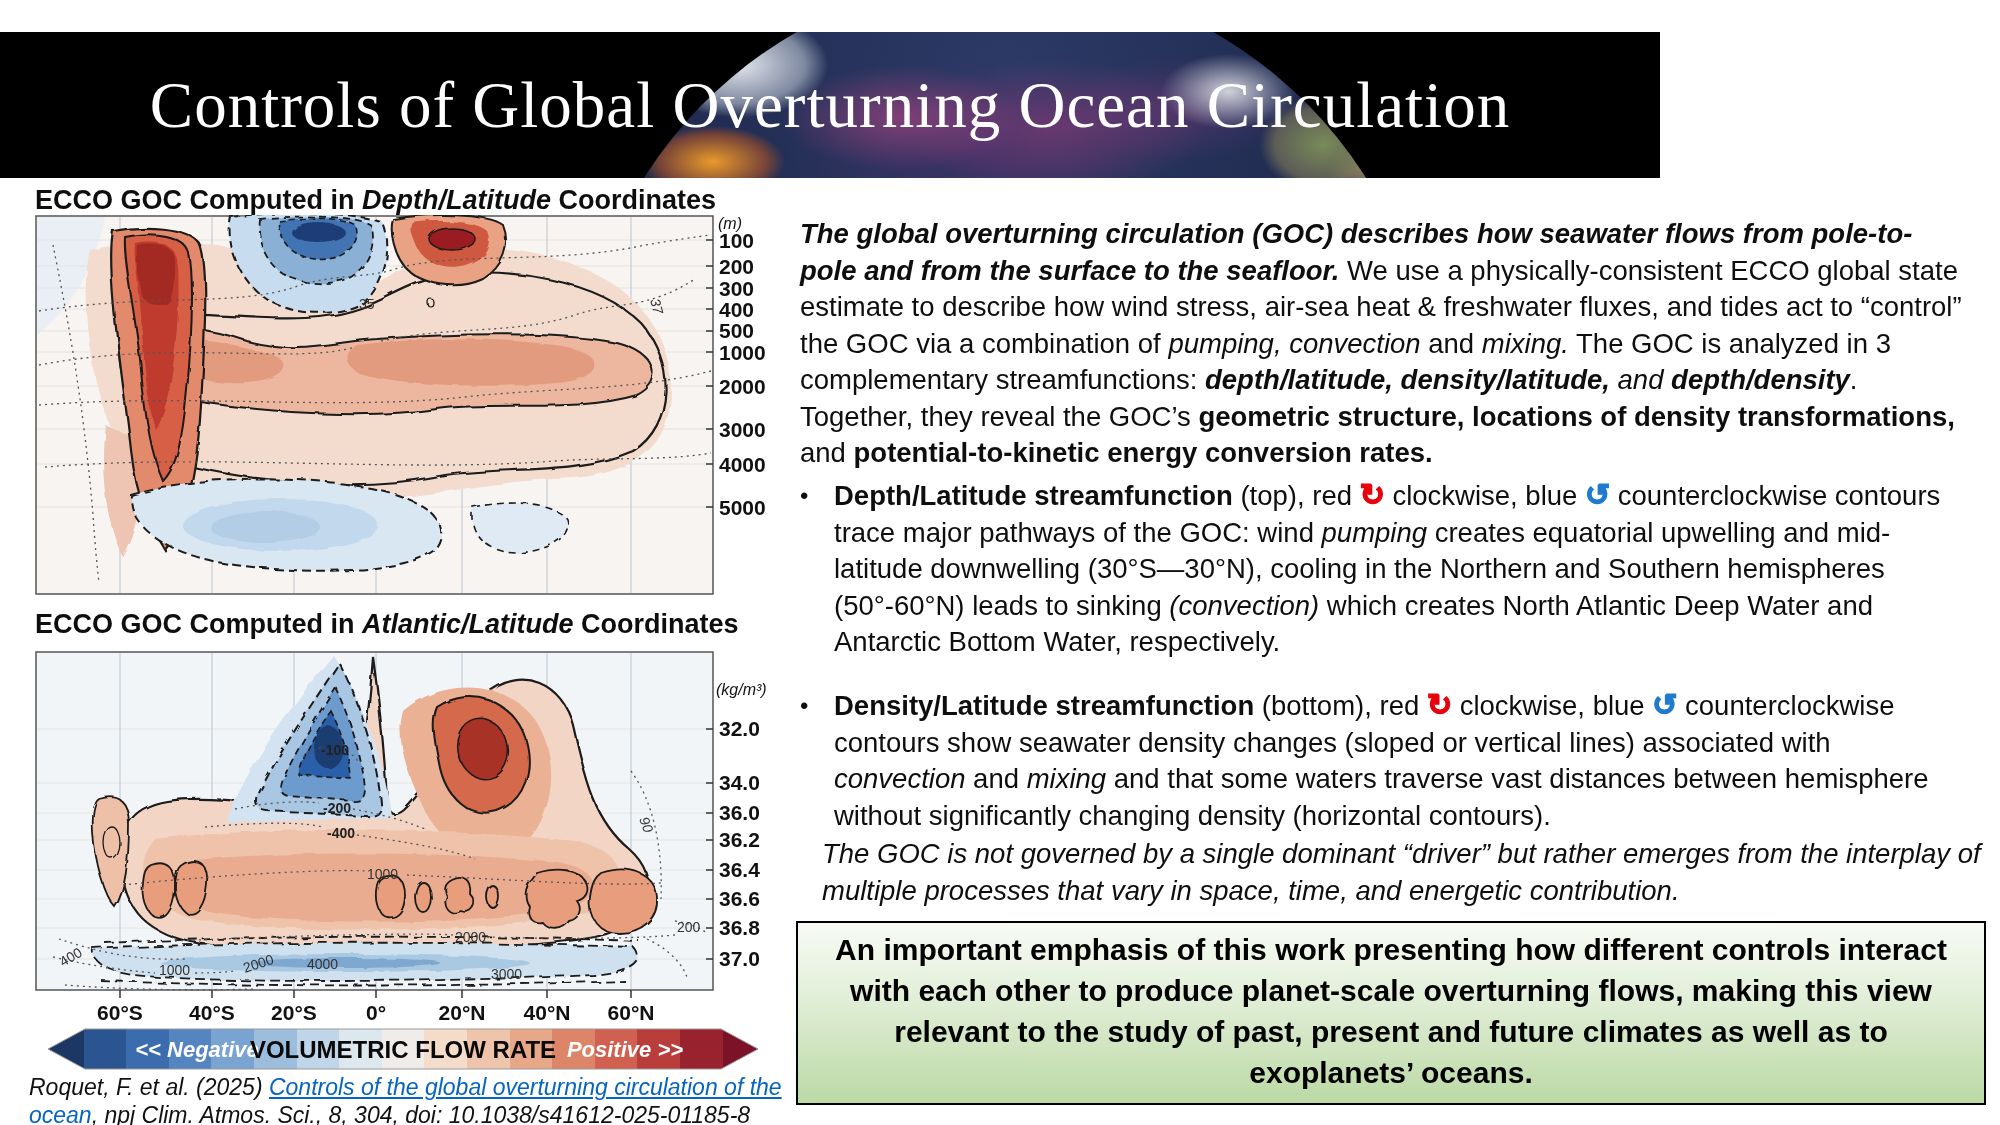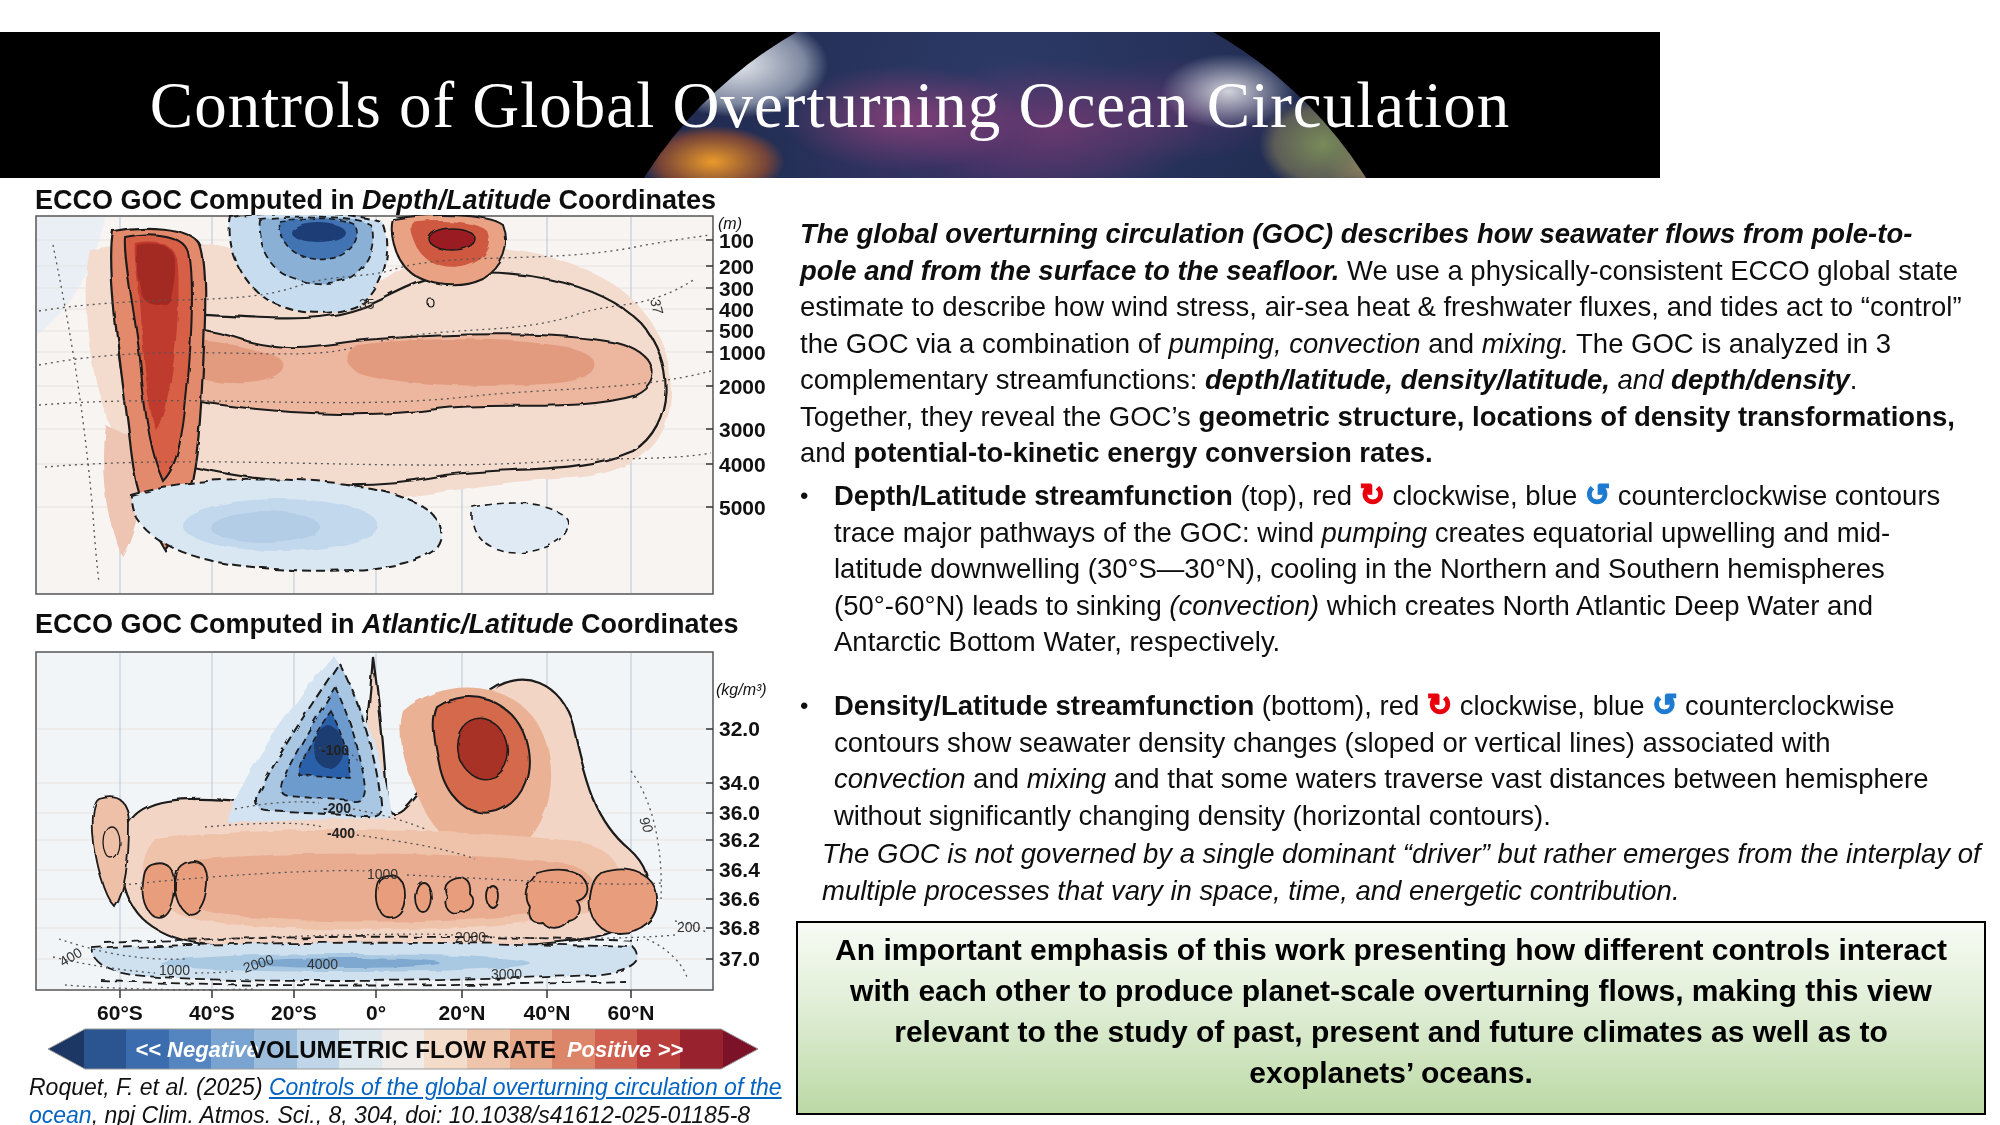--- a/index.html
+++ b/index.html
@@ -52,21 +52,21 @@
   .article{position:absolute;left:800px;top:0;width:1168px;font-size:27.5px;line-height:36.5px;}
   .intro{position:absolute;top:192px;left:0;width:1168px;margin-top:24px;}
   .bullet{position:absolute;left:0;display:flex;}
   .bullet .dot{width:34px;flex:none;font-size:24px;}
   .bullet .btxt{flex:1;}
   .bl1{top:478px;}
   .bl2{top:688px;}
   .closing{position:absolute;top:836px;left:22px;width:1162px;font-weight:normal;font-style:italic;}
   .greenbox{position:absolute;top:921px;left:-4px;width:1146px;border:2.5px solid #000;
     background:linear-gradient(#f7fbf4,#e2efd9 40%,#bcd9a5);
-    padding:6px 20px 20px 20px;text-align:center;font-weight:bold;font-size:30px;line-height:41px;color:#000;}
+    padding:6px 20px 10px 20px;text-align:center;font-weight:bold;font-size:30px;line-height:41px;color:#000;}
 </style>
 </head>
 <body>
 
 <div class="banner">
   <div class="globe"></div>
   <div class="banner-title">Controls of Global Overturning Ocean Circulation</div>
 </div>
 
 <div class="figs">

